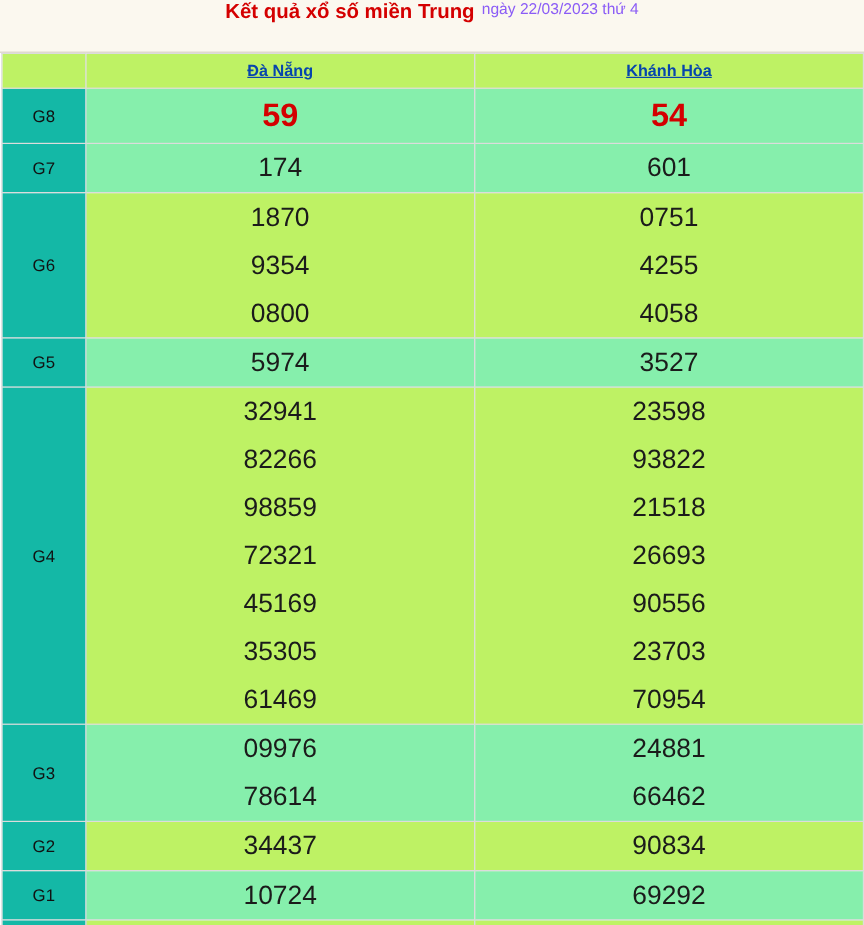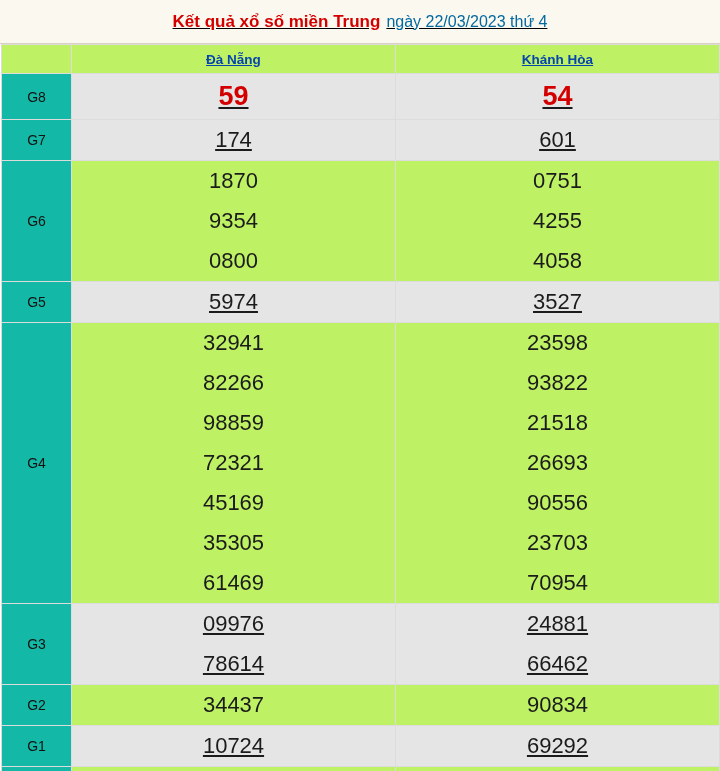--- a/index.html
+++ b/index.html
@@ -16,35 +16,34 @@
   .wrap {
     width: 720px;
     height: 771px;
     box-sizing: border-box;
     background: #ffffff;
   }
   .title-bar {
     height: 44px;
     background: #fbf8ef;
     display: flex;
-    align-items: center;
+    align-items: flex-start;
     justify-content: center;
     border-bottom: 1px solid #d9d2c2;
     box-sizing: border-box;
-    text-decoration: underline;
   }
   .title-bar .t1 {
     color: #d40000;
     font-weight: bold;
     font-size: 17px;
     margin-right: 6px;
   }
   .title-bar .t2 {
-    color: #0369a1;
-    font-size: 16px;
+    color: #8b5cf6;
+    font-size: 13px;
   }
   table.results {
     width: 718px;
     border-collapse: collapse;
     table-layout: fixed;
     margin: 0 1px;
   }
   table.results col.c-label { width: 70px; }
   table.results col.c-prov { width: 324px; }
   table.results td {
@@ -75,21 +74,21 @@
   }
   .num .line {
     padding: 9px 0;
   }
   .num .line + .line { border-top: 0; text-align: center; }
   .big-red {
     color: #d40000;
     font-weight: bold;
     font-size: 27px;
   }
-  .shade { background: #e5e5e5; text-decoration: underline; }
+  .shade { background: #86efac; }
   .white { background: #bef264; }
 </style>
 </head>
 <body>
 
 <div class="wrap">
 
   <div class="title-bar">
     <span class="t1">Kết quả xổ số miền Trung</span>
     <span class="t2">ngày 22/03/2023 thứ 4</span>

